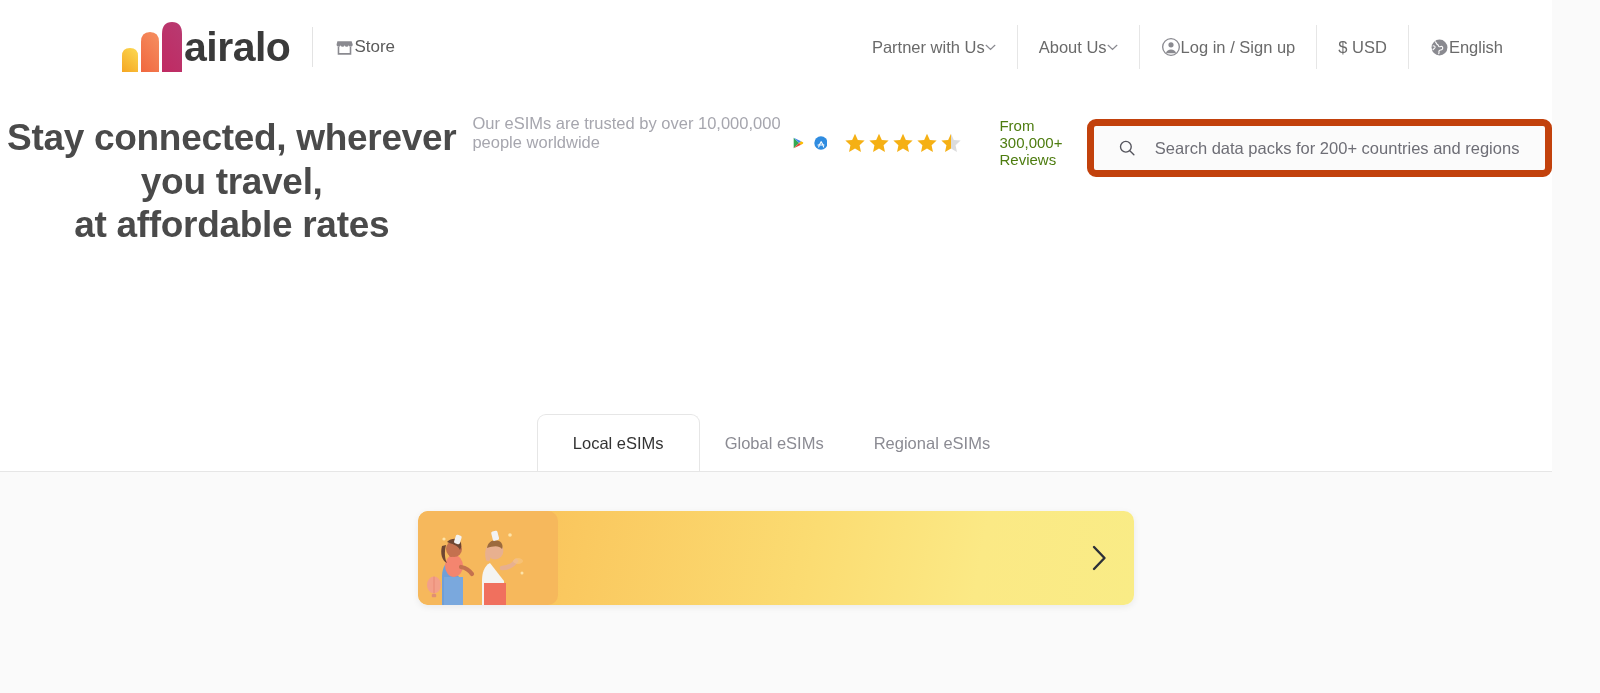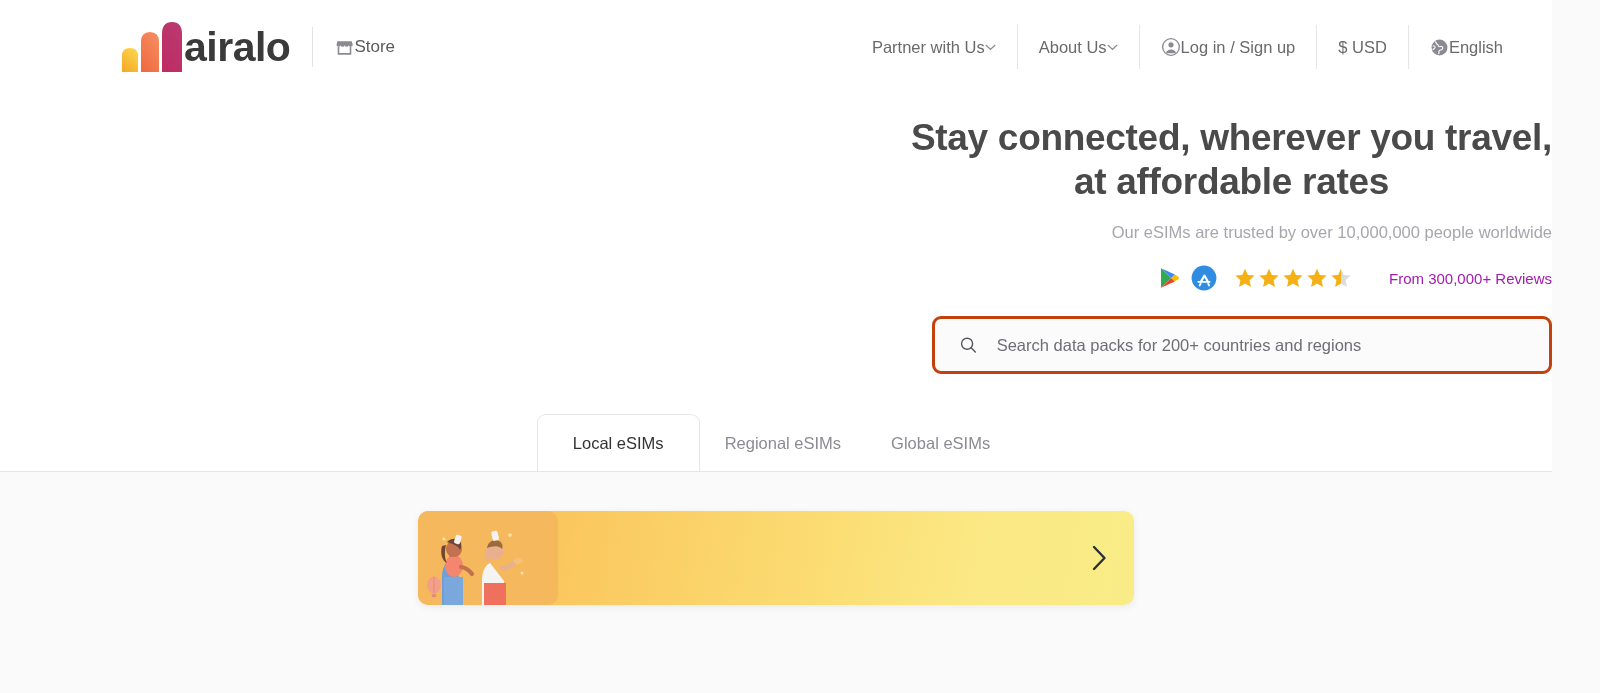--- a/index.html
+++ b/index.html
@@ -76,22 +76,22 @@
 
   .nav-sep { width: 1px; height: 44px; background: #e6e6e6; }
 
   .chev-sm { width: 11px; height: 7px; display: block; }
 
   
   .hero {
     background: #ffffff;
     height: 377px;
     display: flex;
-    flex-direction: column;
-    align-items: flex-end;
+    flex-direction: row;
+    align-items: flex-start;
     position: relative;
   }
 
   .headline {
     font-size: 37px;
     font-weight: 700;
     color: #4a4a4a;
     text-align: center;
     line-height: 1.18;
     margin-top: 22px;
@@ -112,29 +112,29 @@
     margin-top: 23px;
   }
 
   .store-badge { width: 26px; height: 26px; display: block; }
 
   .stars { display: flex; gap: 2px; margin-left: 8px; }
   .star { width: 22px; height: 22px; display: block; }
 
   .reviews-text {
     font-size: 15px;
-    color: #a21caf;
+    color: #4d7c0f;
     margin-left: 28px;
   }
 
   .search-wrap {
     margin-top: 25px;
     width: 620px;
     height: 58px;
-    border: 3px solid #c2410c;
+    border: 7px solid #c2410c;
     border-radius: 9px;
     background: #fbfbfb;
     display: flex;
     align-items: center;
     padding: 0 24px;
     cursor: text;
   }
 
   .search-input {
     border: none;
@@ -387,24 +387,24 @@
         <path d="M15.6 15.6L21 21" stroke="#55555d" stroke-width="1.8" stroke-linecap="round"></path>
       </svg>
       <input class="search-input" type="text" placeholder="Search data packs for 200+ countries and regions" style="">
     </div>
 
     <div class="tabs">
       <div class="tab active">
         <span>Local eSIMs</span>
       </div>
       <div class="tab">
+        <span>Global eSIMs</span>
+      </div>
+      <div class="tab">
         <span>Regional eSIMs</span>
-      </div>
-      <div class="tab">
-        <span>Global eSIMs</span>
       </div>
     </div>
   </div>
 
   <div class="section-divider"></div>
 
   <div class="lower">
 
     <div class="promo-banner">
 

